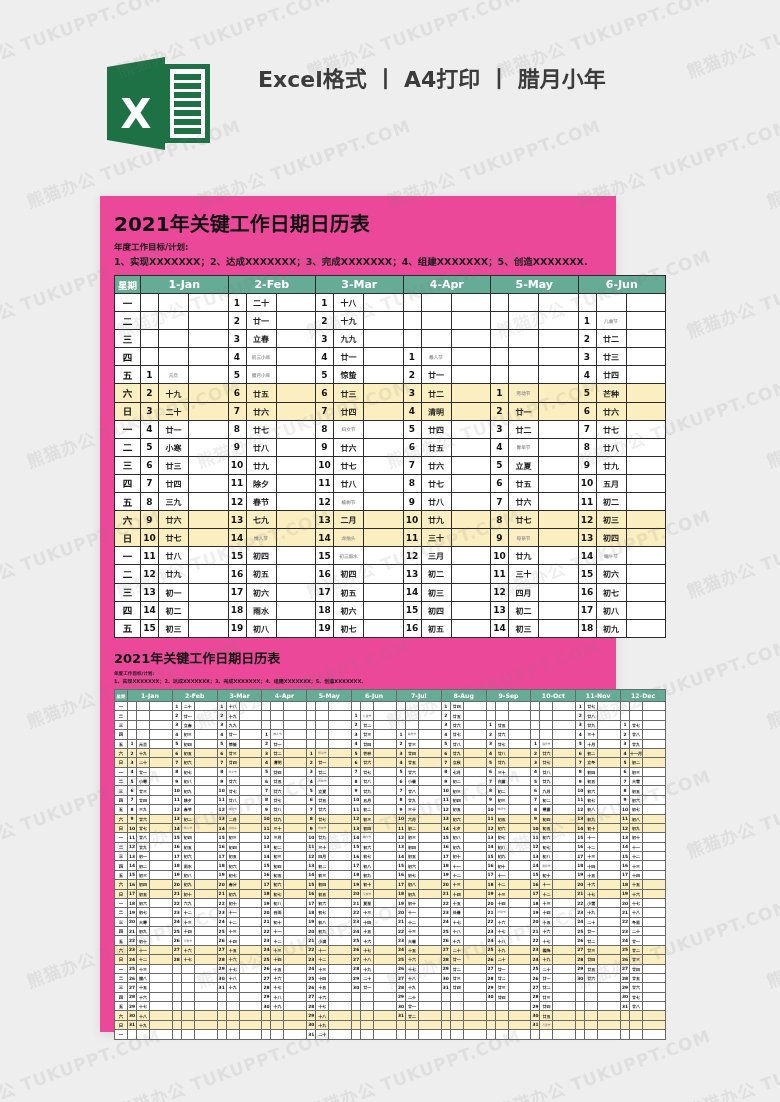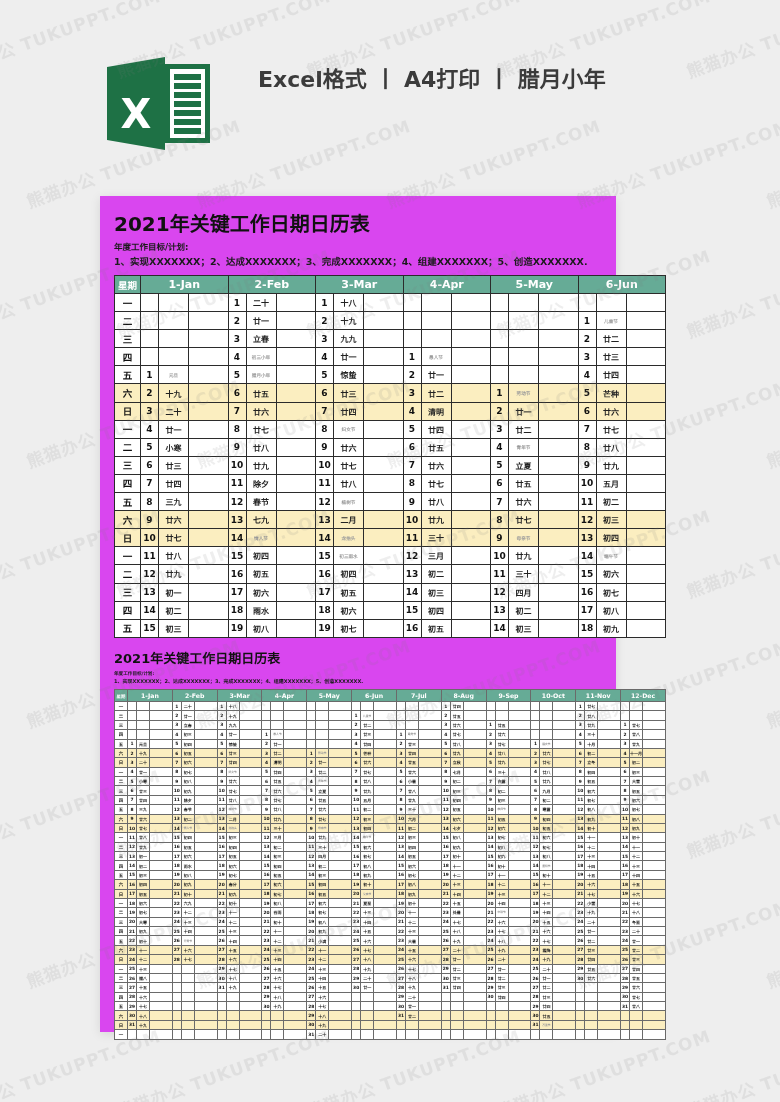--- a/index.html
+++ b/index.html
@@ -50,21 +50,21 @@
     margin-top:10px;
     font-family:"DejaVu Sans","Liberation Sans",sans-serif;
     font-size:22px;line-height:28px;font-weight:700;
     color:#3b3b3b;white-space:nowrap;
   }
 
   
   #page{
     position:absolute;left:100px;top:196px;
     width:516px;height:836px;
-    background:#d946ef;
+    background:#ec4899;
     box-shadow:0 2px 10px rgba(0,0,0,.10);
     z-index:10;
     text-decoration:underline;
   }
 
   
   .sheet{position:absolute;}
   .sheet-title{
     font-family:"DejaVu Sans","Liberation Sans",sans-serif;
     font-weight:900;color:#111;

